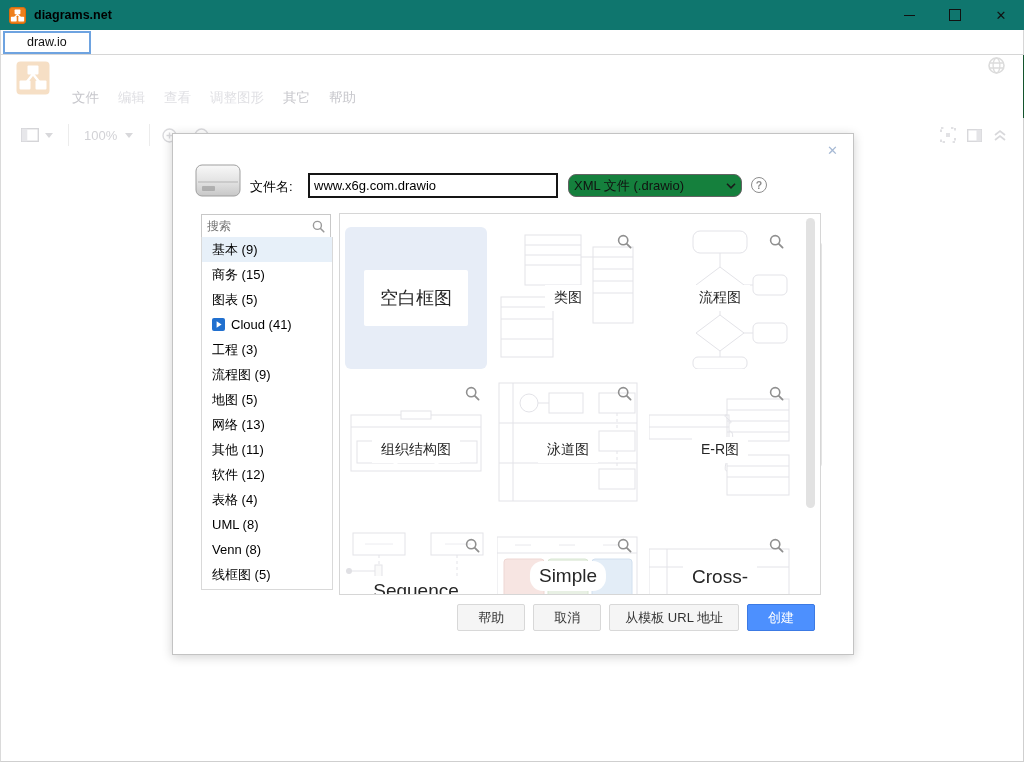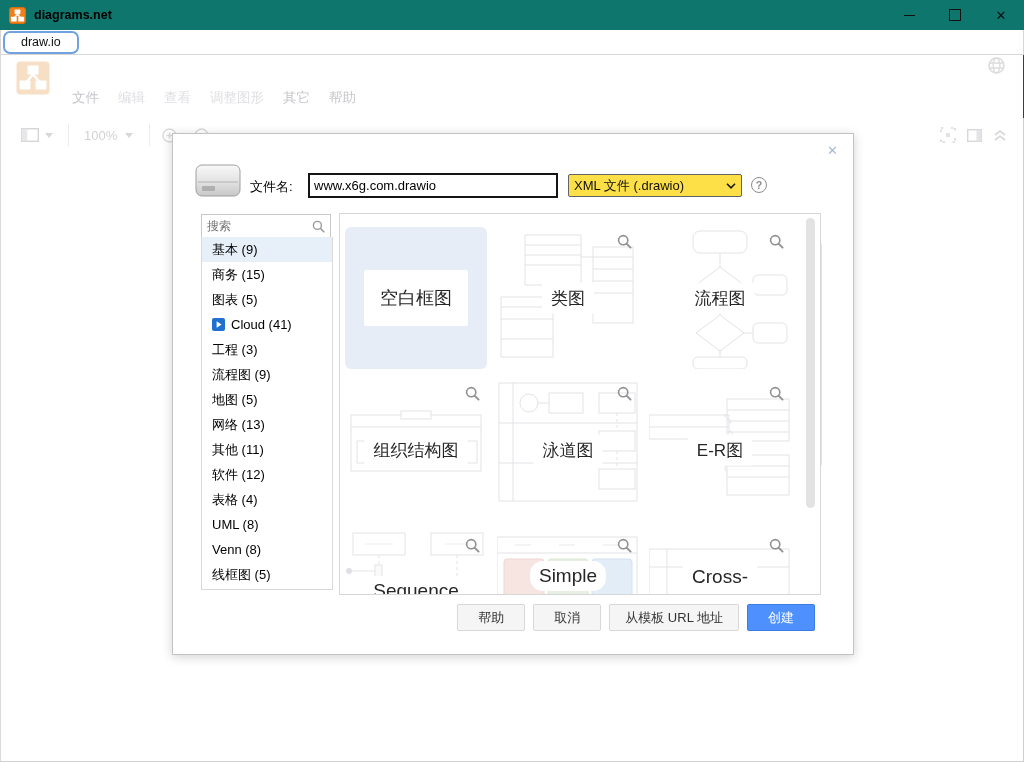--- a/index.html
+++ b/index.html
@@ -8,22 +8,22 @@
   
   .titlebar{position:absolute;top:0;left:0;right:0;height:30px;background:#0f766e;display:flex;align-items:center;}
   .title-text{margin-left:8px;font-size:12.5px;font-weight:600;color:#000;}
   .app-icon{margin-left:9px;display:flex;}
   .win-controls{position:absolute;right:0;top:0;height:30px;display:flex;}
   .win-btn{width:46px;height:30px;display:flex;align-items:center;justify-content:center;color:#111;font-size:13px;}
   .min-glyph{width:11px;height:1px;background:#111;display:block;}
   .max-glyph{width:10px;height:10px;border:1px solid #111;display:block;}
   
   .tabstrip{position:absolute;top:30px;left:0;right:0;height:24px;background:#fff;border-bottom:1px solid #d6d6d6;border-left:1px solid #d6d6d6;border-right:1px solid #d6d6d6;}
-  .tab{position:absolute;left:2px;top:1px;padding:2px 16px 3px;font-size:12.5px;color:#111;background:#fff;
-       border:2px solid #6ea3e0;border-radius:7px;}
+  .tab{position:absolute;left:2px;top:1px;padding:2px 22px 3px;font-size:12.5px;color:#111;background:#fff;
+       border:2px solid #6ea3e0;border-radius:0;}
   
   .chrome{position:absolute;top:55px;left:0;right:0;height:63px;background:#fff;border-left:1px solid #dadada;border-right:1px solid #14532d;padding-left:35px;}
   .big-logo{position:absolute;left:15px;top:6px;}
   .menubar{position:absolute;left:71px;top:34px;display:flex;gap:19px;font-size:13.5px;}
   .menu-item{color:#c7c7cc;}
   .menu-item.faint{color:#e0e0e4;}
   .globe{position:absolute;right:18px;top:2px;}
   .toolbar{position:absolute;top:118px;left:0;right:0;height:34px;background:#fff;display:flex;align-items:center;
            border-bottom:1px solid #ececec;border-left:1px solid #dadada;border-right:1px solid #cfcfcf;}
   .tb-sep{width:1px;height:22px;background:#ececec;}
@@ -31,41 +31,41 @@
   .tb-right{position:absolute;right:16px;top:0;height:34px;display:flex;align-items:center;gap:11px;}
   .canvas{position:absolute;top:152px;left:0;right:0;bottom:0;background:#fff;border-left:1px solid #dadada;border-right:1px solid #cfcfcf;border-bottom:1px solid #cfcfcf;}
   
   .dialog{position:absolute;left:172px;top:133px;width:680px;height:520px;background:#fff;
           border:1px solid #c3c3c3;box-shadow:0 2px 10px rgba(0,0,0,.18);z-index:10;}
   .dlg-close{position:absolute;top:9px;right:15px;font-size:13px;font-weight:bold;color:#a6b9d4;cursor:pointer;}
   .drive-icon{position:absolute;left:22px;top:26px;}
   .fname-label{position:absolute;left:77px;top:44px;font-size:13px;color:#000;}
   .fname-input{position:absolute;left:135px;top:39px;width:238px;height:17px;border:2px solid #151515;
                font-size:13px;padding:2px 4px;font-family:inherit;color:#000;outline:none;}
-  .ftype-select{position:absolute;left:395px;top:40px;width:162px;height:21px;border:1px solid #636363;border-radius:2px;
-                background:#fde047;font-size:13px;display:flex;align-items:center;padding:0 5px;cursor:default;}
+  .ftype-select{position:absolute;left:395px;top:40px;width:162px;height:21px;border:1px solid #636363;border-radius:8px;
+                background:#15803d;font-size:13px;display:flex;align-items:center;padding:0 5px;cursor:default;}
   .ftype-caret{margin-left:auto;display:flex;}
   .help-icon{position:absolute;left:578px;top:43px;width:14px;height:14px;border:1.5px solid #8d8d8d;border-radius:50%;
              color:#8d8d8d;font-size:10.5px;font-weight:bold;display:flex;align-items:center;justify-content:center;}
   
   .search-box{position:absolute;left:28px;top:80px;width:128px;height:22px;border:1px solid #c8c8c8;display:flex;align-items:center;background:#fff;}
   .search-input{border:none;outline:none;flex:1;min-width:0;font-size:12px;padding:0 0 0 5px;font-family:inherit;color:#333;}
   .search-mag{margin:0 5px 0 2px;display:flex;}
   .cat-list{position:absolute;left:28px;top:103px;width:130px;height:352px;border:1px solid #d9d9d9;border-top:none;overflow:hidden;background:#fff;}
   .cat-item{height:25px;line-height:25px;padding-left:10px;font-size:13px;color:#000;display:flex;align-items:center;gap:6px;cursor:pointer;white-space:nowrap;}
   .cat-item.selected{background:#e7f0f9;}
   .cat-scroll{position:absolute;right:31px;top:108px;width:7px;height:225px;background:#e4e4e4;border-radius:4px;}
   
   .tpl-panel{position:absolute;left:166px;top:79px;width:480px;height:380px;border:1px solid #d6d6d6;overflow:hidden;background:#fff;}
   .tile{position:absolute;width:142px;height:142px;cursor:pointer;}
   .tile.selected{background:#e7edf7;border-radius:6px;}
   .tile .preview{position:absolute;left:0;top:0;}
   .tile .mag{position:absolute;top:7px;right:7px;cursor:pointer;}
   .tpl-label{position:absolute;left:50%;transform:translate(-50%,-50%);background:#fff;padding:4px 9px;
-             font-size:17px;color:#262626;white-space:nowrap;}
+             font-size:14px;color:#262626;white-space:nowrap;}
   .tile.selected .tpl-label{padding:16px 16px;font-size:18px;border-radius:2px;}
   .tpl-label.big{font-size:19px;}
   .tpl-scroll{position:absolute;right:5px;top:4px;width:9px;height:290px;background:#e2e2e2;border-radius:5px;}
   
   .dlg-footer{position:absolute;top:470px;right:38px;display:flex;gap:8px;}
   .btn{height:27px;min-width:68px;padding:0 15px;box-sizing:border-box;background:#f5f5f5;border:1px solid #d8d8d8;border-radius:2px;
        font-size:13px;color:#333;display:flex;align-items:center;justify-content:center;cursor:pointer;white-space:nowrap;}
   .btn.primary{background:#4d90fe;border-color:#3c7ae4;color:#fff;}
 </style>
 </head>

